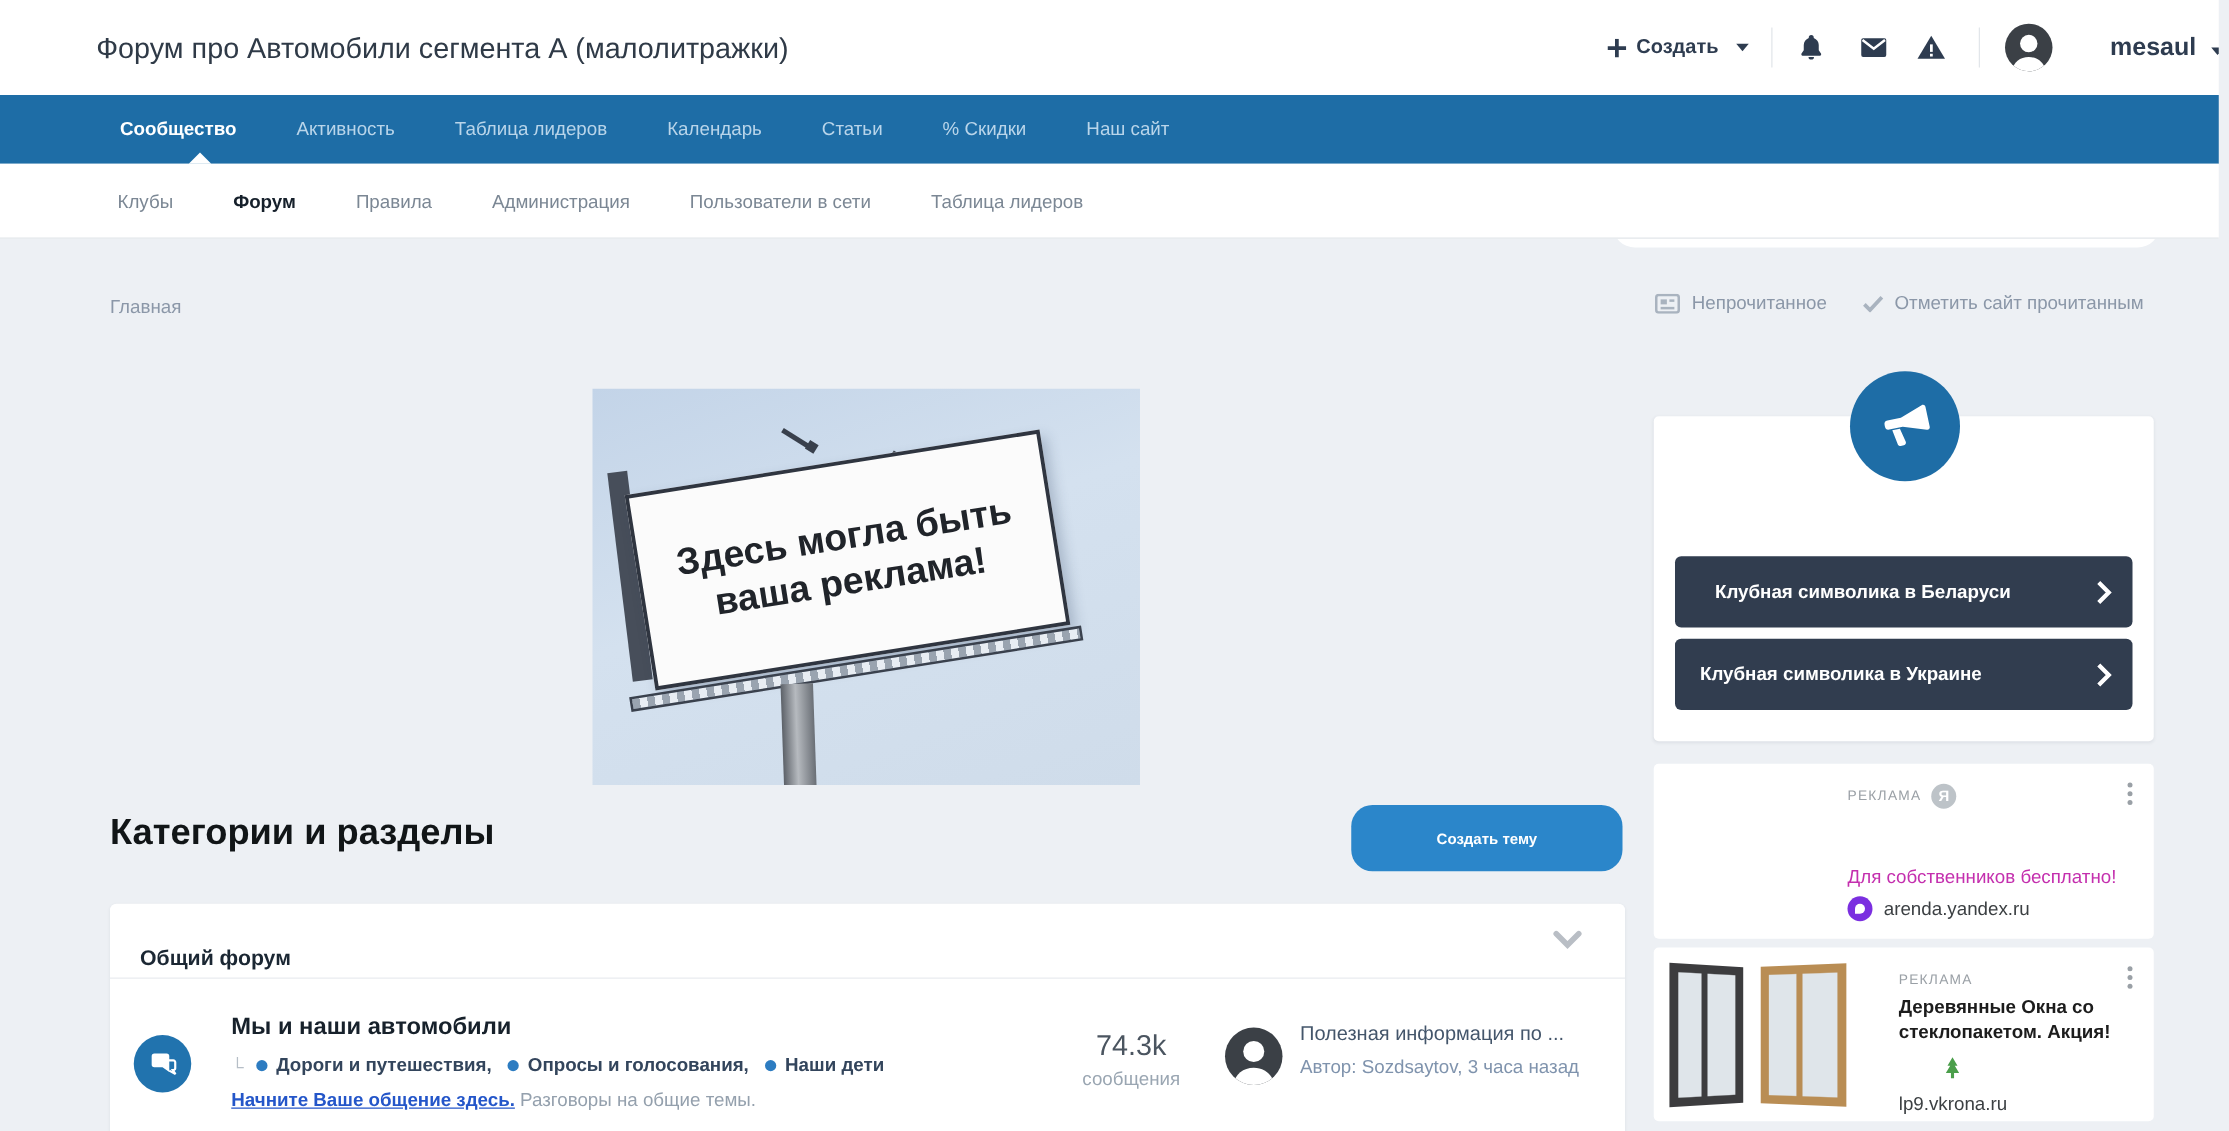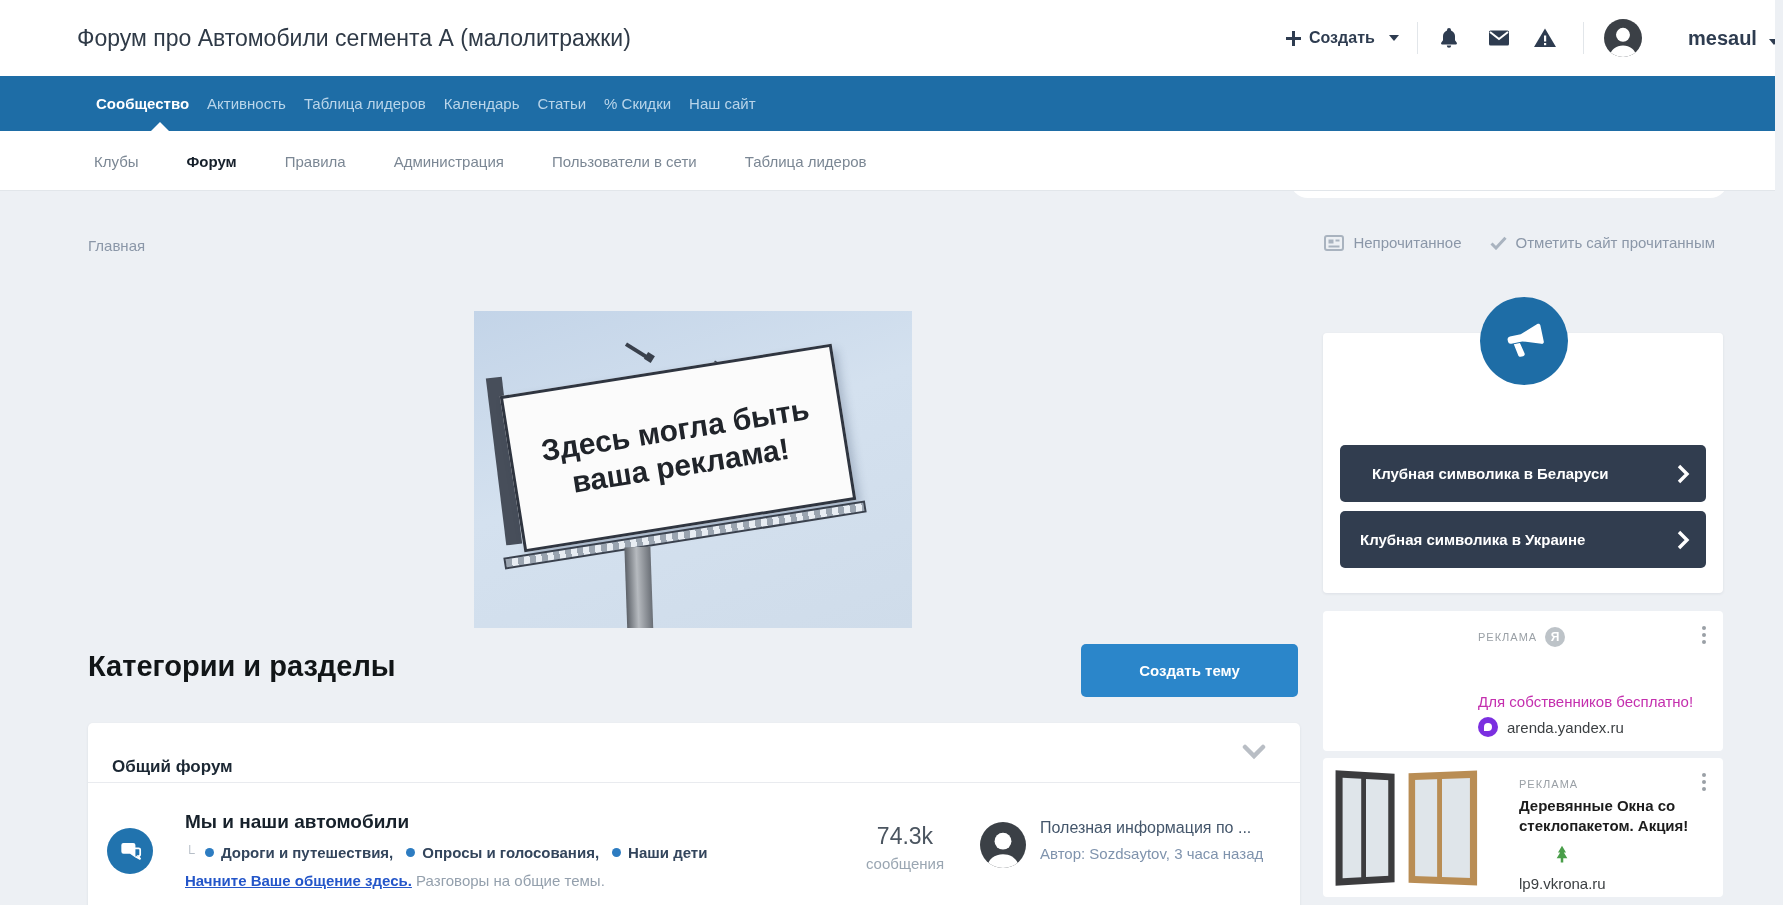--- a/index.html
+++ b/index.html
@@ -12,21 +12,21 @@
   .hdr-right { position:absolute; top:0; height:76px; display:flex; align-items:center; }
   .create-btn { left:1286px; gap:8px; font-size:16px; font-weight:700; color:#2e3c50; cursor:pointer; }
   .caret-down { width:0; height:0; border-left:5px solid transparent; border-right:5px solid transparent; border-top:6px solid #2e3c50; display:inline-block; margin-left:6px; }
   .hdr-div { position:absolute; top:22px; width:1px; height:32px; background:#e2e6ea; }
   .hdr-icon { position:absolute; top:26px; width:24px; height:24px; cursor:pointer; }
   .avatar-sm { position:absolute; left:1604px; top:19px; width:38px; height:38px; border-radius:50%; background:#3b4046; overflow:hidden; cursor:pointer; }
   .user-name { position:absolute; left:1652px; top:0; line-height:76px; font-size:20px; font-weight:700; color:#2e3c50; cursor:pointer;margin-left:36px; }
 
   
   .navbar { position:absolute; left:0; top:76px; width:1783px; height:55px; background:#1e6da6; }
-  .nav-items { position:absolute; left:96px; top:0; height:55px; display:flex; gap:18px; align-items:center; }
+  .nav-items { position:absolute; left:96px; top:0; height:55px; display:flex; gap:48px; align-items:center; }
   .nav-item { font-size:15px; color:#b9d5ea; cursor:pointer; white-space:nowrap; }
   .nav-item.active { color:#fff; font-weight:700; }
   .notch { position:absolute; left:151px; top:122px; width:0; height:0; border-left:9px solid transparent; border-right:9px solid transparent; border-bottom:9px solid #fff; }
   .search-pill { position:absolute; left:1290px; top:86px; width:438px; height:36px; background:#fff; border-radius:18px; display:flex; align-items:center; padding:0 14px 0 18px; }
   .search-pill input { flex:1; border:none; outline:none; font-size:15px; color:#333; font-family:"Liberation Sans",sans-serif; background:transparent; }
   .search-pill input::placeholder { color:#8e9299; }
 
   
   .subnav { position:absolute; left:0; top:131px; width:1783px; height:60px; background:#fff; border-bottom:1px solid #e2e6ea; }
   .subnav-items { position:absolute; left:94px; top:0; height:60px; display:flex; gap:48px; align-items:center; }
@@ -79,22 +79,22 @@
   .favicon-purple::after { content:""; position:absolute; left:6px; top:6px; width:8px; height:8px; border-radius:50% 50% 50% 0; background:#fff; }
   .win { position:absolute; top:14px; height:112px; background:#dfe5ea; }
   .win.dark { left:12px; width:62px; border:7px solid #3c3c3e; transform:perspective(300px) rotateY(18deg); }
   .win.wood { left:84px; width:70px; border:7px solid #b98d54; transform:perspective(300px) rotateY(-12deg); }
   .win::after { content:""; position:absolute; inset:0; border-right:4px solid inherit; }
   .win.dark::after { border-right:5px solid #3c3c3e; right:50%; }
   .win.wood::after { border-right:5px solid #b98d54; right:50%; }
 
   
   .section-title { position:absolute; left:88px; top:650px; font-size:29px; font-weight:700; color:#111517; }
-  .create-topic { position:absolute; left:1081px; top:644px; width:217px; height:53px; background:#2b86ca; border:none; border-radius:5px;
-    color:#fff; font-size:15px; font-weight:600; font-family:"Liberation Sans",sans-serif; cursor:pointer; }
+  .create-topic { position:absolute; left:1081px; top:644px; width:217px; height:53px; background:#2b86ca; border:none; border-radius:17px;
+    color:#fff; font-size:12px; font-weight:600; font-family:"Liberation Sans",sans-serif; cursor:pointer; }
   .cat-panel { position:absolute; left:88px; top:723px; width:1212px; height:200px; background:#fff; border-radius:5px 5px 0 0; box-shadow:0 1px 3px rgba(30,40,60,.08); }
   .cat-header { position:relative; height:60px; border-bottom:1px solid #e9ebef; }
   .cat-title { position:absolute; left:24px; top:14px; line-height:60px; font-size:17px; font-weight:700; color:#1b2733; cursor:pointer; }
   .cat-toggle { position:absolute; right:34px; top:20px; cursor:pointer; }
   .forum-icon { position:absolute; left:19px; top:105px; width:46px; height:46px; border-radius:50%; background:#2173ae; display:flex; align-items:center; justify-content:center; }
   .forum-title { position:absolute; left:97px; top:88px; font-size:19px; font-weight:700; color:#17212b; cursor:pointer; }
   .subforum-line { position:absolute; left:97px; top:121px; display:flex; align-items:center; gap:7px; font-size:15px; }
   .tree-mark { color:#b6bec7; font-size:14px; margin-right:3px; }
   .bullet { width:9px; height:9px; border-radius:50%; background:#2d7cc1; display:inline-block; }
   .subforum { font-weight:700; color:#33455c; cursor:pointer; }

